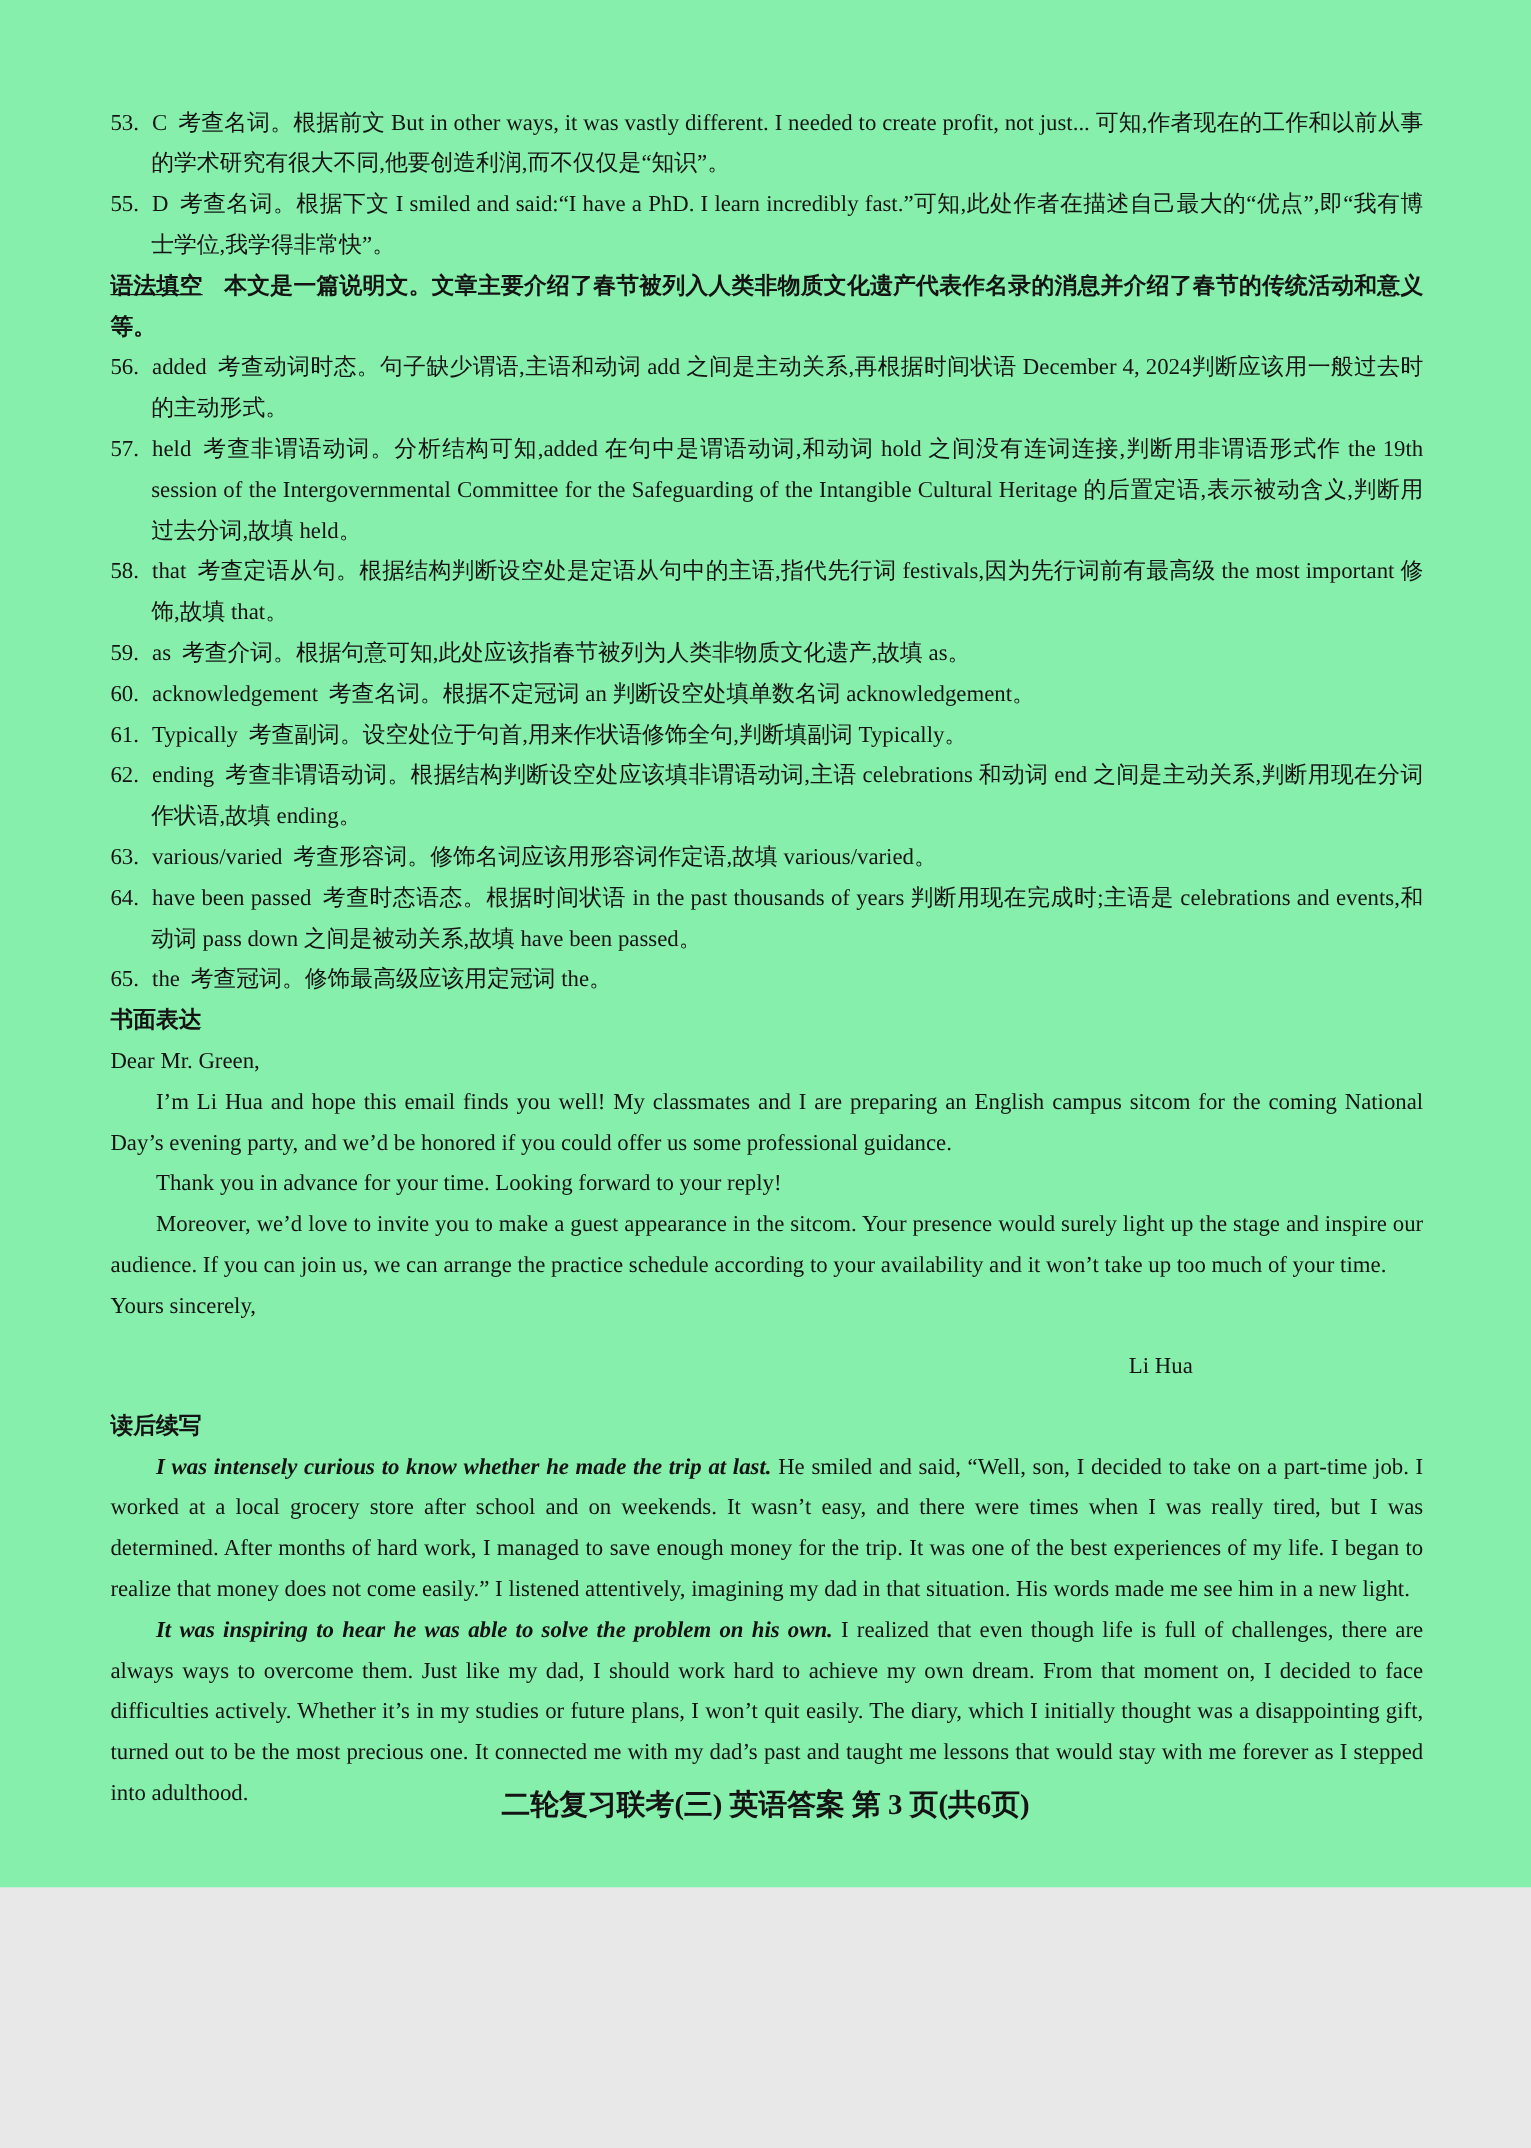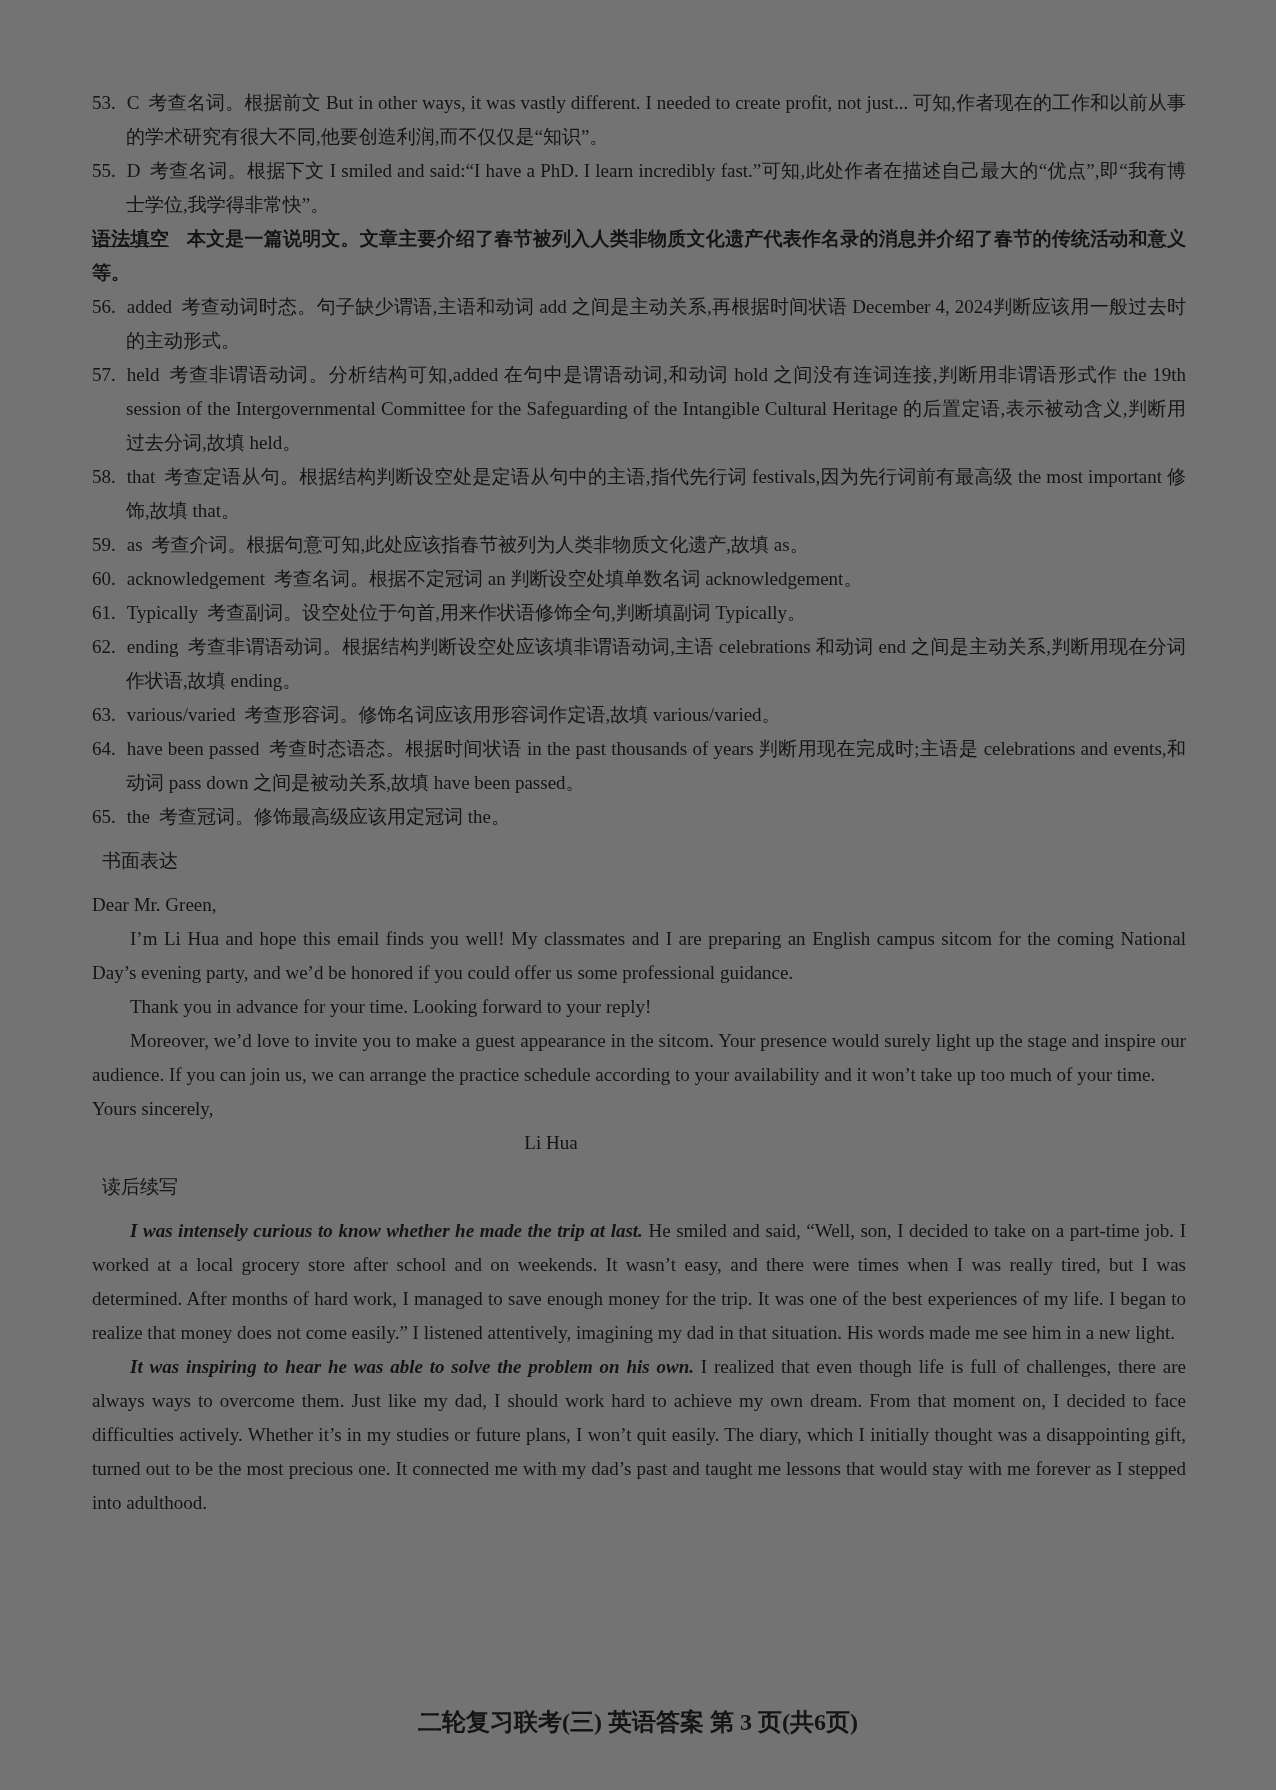--- a/index.html
+++ b/index.html
@@ -1,32 +1,32 @@
 <!DOCTYPE html>
 <html><head>
 <meta charset="utf-8">
 <style>
   html,body{margin:0;padding:0;background:#e8e8e8;}
   .page{
-    width:1276px;height:1790px;background:#737373;position:relative;
+    width:1276px;height:1573px;background:#86efac;position:relative;
     box-sizing:border-box;padding:86px 90px 0 92px;overflow:hidden;
     font-family:"Liberation Serif","DejaVu Serif",serif;
     color:#141414;font-size:19px;line-height:34px;
   }
   .item{padding-left:34px;text-indent:-34px;text-align:justify;}
   .num{margin-right:11px;}
   .ans{margin-right:9px;}
   .sec-intro{font-weight:bold;text-align:justify;margin:0;}
   .sec-label{margin-right:18px;text-decoration:underline;}
-  .heading{font-weight:normal;margin:10px;}
+  .heading{font-weight:bold;margin:0;}
   .para{margin:0;text-align:justify;}
   .p-ind{text-indent:38px;}
   .salutation{margin:0;}
   .close-line{margin:0;padding-right:158px;}
-  .sig-line{margin:0;text-align:center;padding-right:176px;}
+  .sig-line{margin:16px;text-align:right;padding-right:176px;}
   .lead{font-style:italic;font-weight:bold;}
   .footer{
     position:absolute;left:0;bottom:56px;width:100%;
     text-align:center;font-weight:bold;font-size:24px;line-height:24px;
   }
 </style>
 </head>
 <body>
 
 <div class="page">

